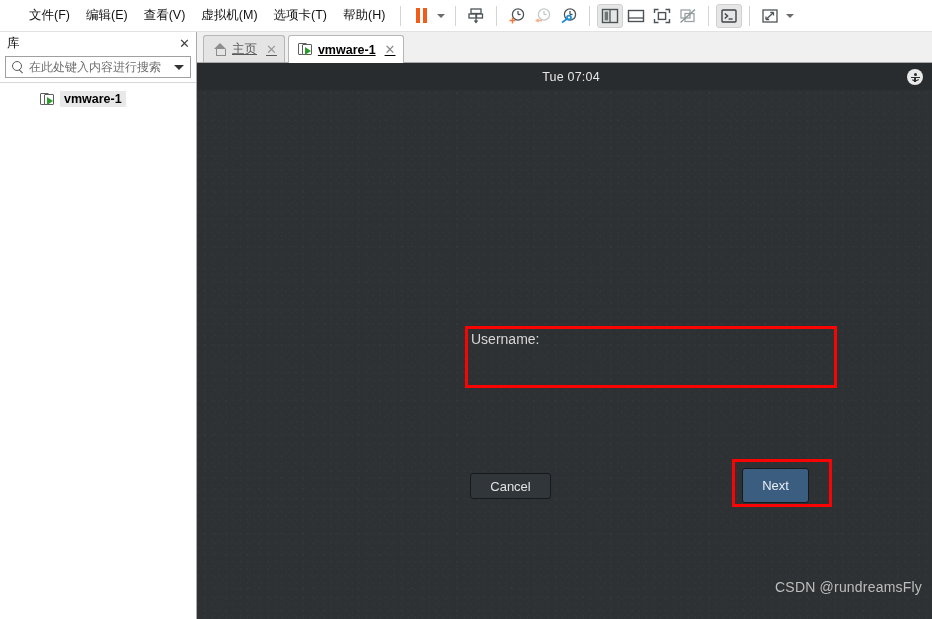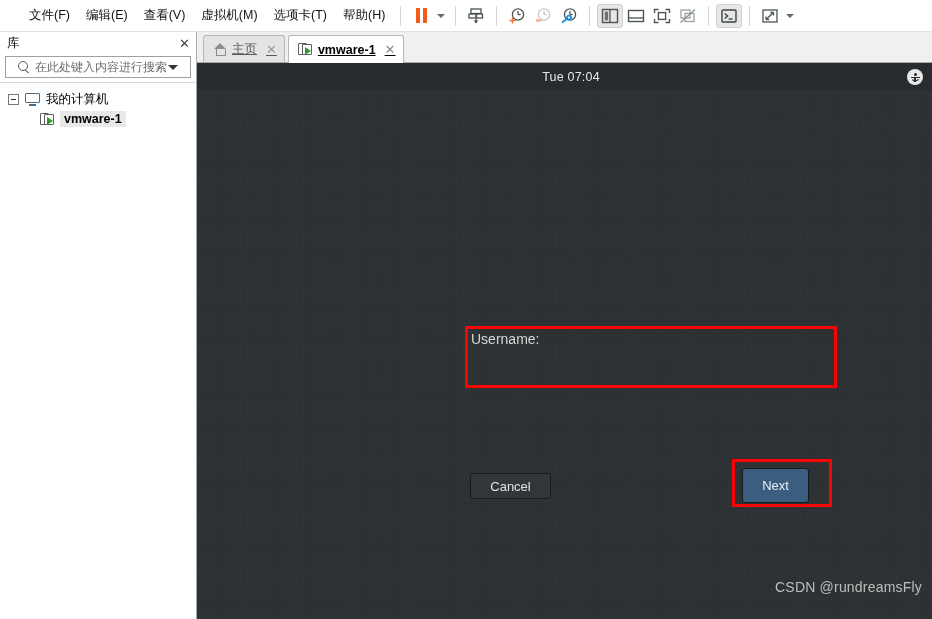--- a/index.html
+++ b/index.html
@@ -98,21 +98,21 @@
     padding: 0 6px 0 7px;
     font-size: 12.5px;
   }
   .lib-close { color: #444; font-size: 13px; cursor: default; line-height: 1; }
   .search-wrap { padding: 2px 5px 4px 5px; }
   .search-box {
     height: 22px;
     border: 1px solid #a0a0a0;
     background: #fff;
     display: flex; align-items: center;
-    padding: 0 10px;
+    padding: 0 4px;
   }
   .mag {
     width: 13px; height: 13px; position: relative; flex: 0 0 13px; margin: 0 4px 0 2px;
   }
   .mag::before {
     content: ""; position: absolute; left: 0; top: 0;
     width: 8px; height: 8px; border: 1.3px solid #5a5a5a; border-radius: 50%;
   }
   .mag::after {
     content: ""; position: absolute; left: 7px; top: 8px;
@@ -426,28 +426,20 @@
         <span class="lib-close">✕</span>
       </div>
       <div class="search-wrap">
         <div class="search-box">
           <span class="mag"></span>
           <span class="search-ph">在此处键入内容进行搜索</span>
           <span class="search-caret"></span>
         </div>
       </div>
       <div class="tree">
-        <div class="tree-row">
-          <span class="expander"></span>
-          <span class="pc-ico">
-            <span class="scr"></span>
-              <span class="base"></span>
-          </span>
-          <span class="tree-label">我的计算机</span>
-        </div>
         <div class="tree-row child">
           <span class="vm-ico">
             <span class="b1"></span>
               <span class="b2"></span>
               <span class="play"></span>
           </span>
           <span class="tree-label selected">vmware-1</span>
         </div>
       </div>
     </div>

